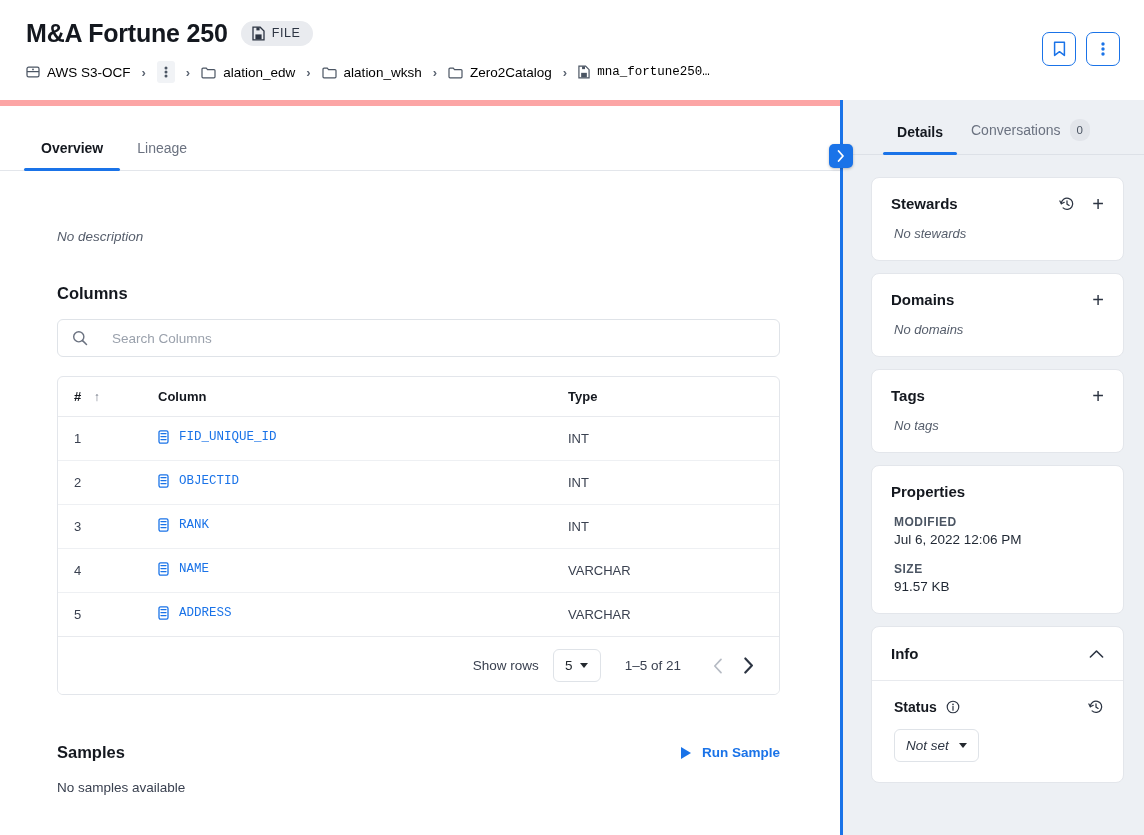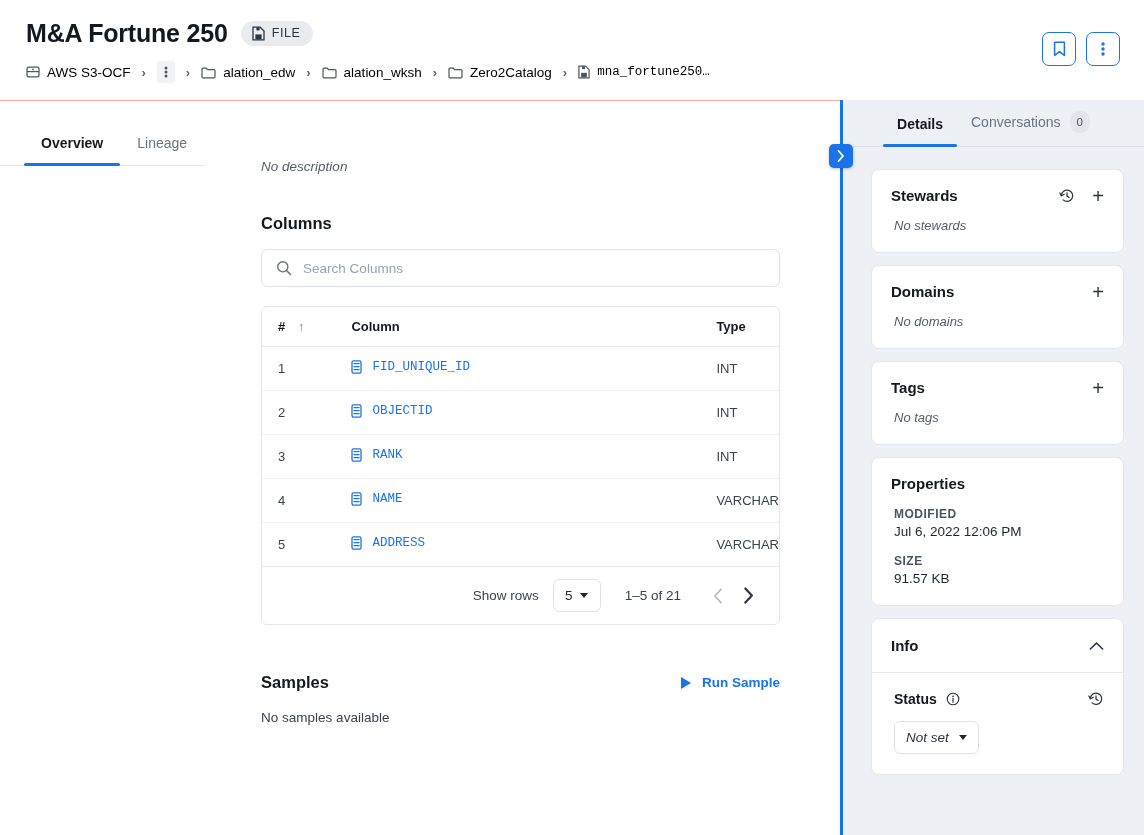--- a/index.html
+++ b/index.html
@@ -59,22 +59,22 @@
     background: #fff; display: flex; align-items: center; justify-content: center;
     cursor: pointer;
   }
 
   
   .body { flex: 1; display: flex; min-height: 0; position: relative; }
 
   
   .left {
     flex: 0 0 840px; width: 840px; background: #fff;
-    display: flex; flex-direction: row; min-height: 0;
-    border-top: 1px solid #fca5a5;
+    display: flex; flex-direction: column; min-height: 0;
+    border-top: 6px solid #fca5a5;
   }
   .tabs {
     height: 65px; display: flex; align-items: flex-end;
     padding-left: 24px; border-bottom: 1px solid #e3e6eb;
     gap: 0;
   }
   .tab {
     font-size: 14px; color: #6b7280; padding: 0 17px 13px 17px;
     cursor: pointer; position: relative; line-height: 18px;
   }
@@ -99,21 +99,21 @@
   .no-desc { margin-top: 16px; }
 
   .columns-block { margin-top: 40px; }
   .search-box {
     margin-top: 16px; height: 38px; border: 1px solid #dfe3e8; border-radius: 6px;
     display: flex; align-items: center; gap: 11px; padding: 0 14px;
     background: #fff;
   }
   .search-box input {
     border: none; outline: none; font-size: 13.5px; color: #a21caf;
-    font-family: "Liberation Sans", sans-serif; flex: 1; background: transparent;
+    font-family: "Liberation Sans", sans-serif; flex: 1; background: transparent; margin-left: 13px;
   }
   .search-box input::placeholder { color: #9aa1ac; }
 
   .table-wrap {
     margin-top: 19px; border: 1px solid #e3e6eb; border-radius: 6px; overflow: hidden;
   }
   table { width: 100%; border-collapse: collapse; }
   th {
     text-align: left; font-size: 13px; font-weight: bold; color: #14181f;
     padding: 12px 0 12px 0; border-bottom: 1px solid #e8eaee;
@@ -161,21 +161,21 @@
     border-left: 3px solid #1a73e8;
     display: flex; flex-direction: column; min-height: 0;
   }
   .collapse-btn {
     position: absolute; left: -14px; top: 44px;
     width: 24px; height: 24px; border-radius: 5px; background: #1a73e8;
     display: flex; align-items: center; justify-content: center;
     cursor: pointer; z-index: 5; box-shadow: 0 1px 3px rgba(0,0,0,.25);
   }
   .side-tabs {
-    height: 47px; display: flex; align-items: flex-end; justify-content: center;
+    height: 55px; display: flex; align-items: flex-end; justify-content: center;
     gap: 0; border-bottom: 1px solid #dde1e7; background: #edf0f4;
     padding: 0 11px;
   }
   .side-tab {
     font-size: 14px; color: #6b7280; padding: 0 14px 13px 14px; position: relative;
     cursor: pointer; display: inline-flex; align-items: center; gap: 9px; line-height: 18px;
   }
   .side-tab.active { color: #14181f; font-weight: bold; }
   .side-tab.active::after {
     content: ""; position: absolute; left: 0; right: 0; bottom: -1px; height: 3px;

